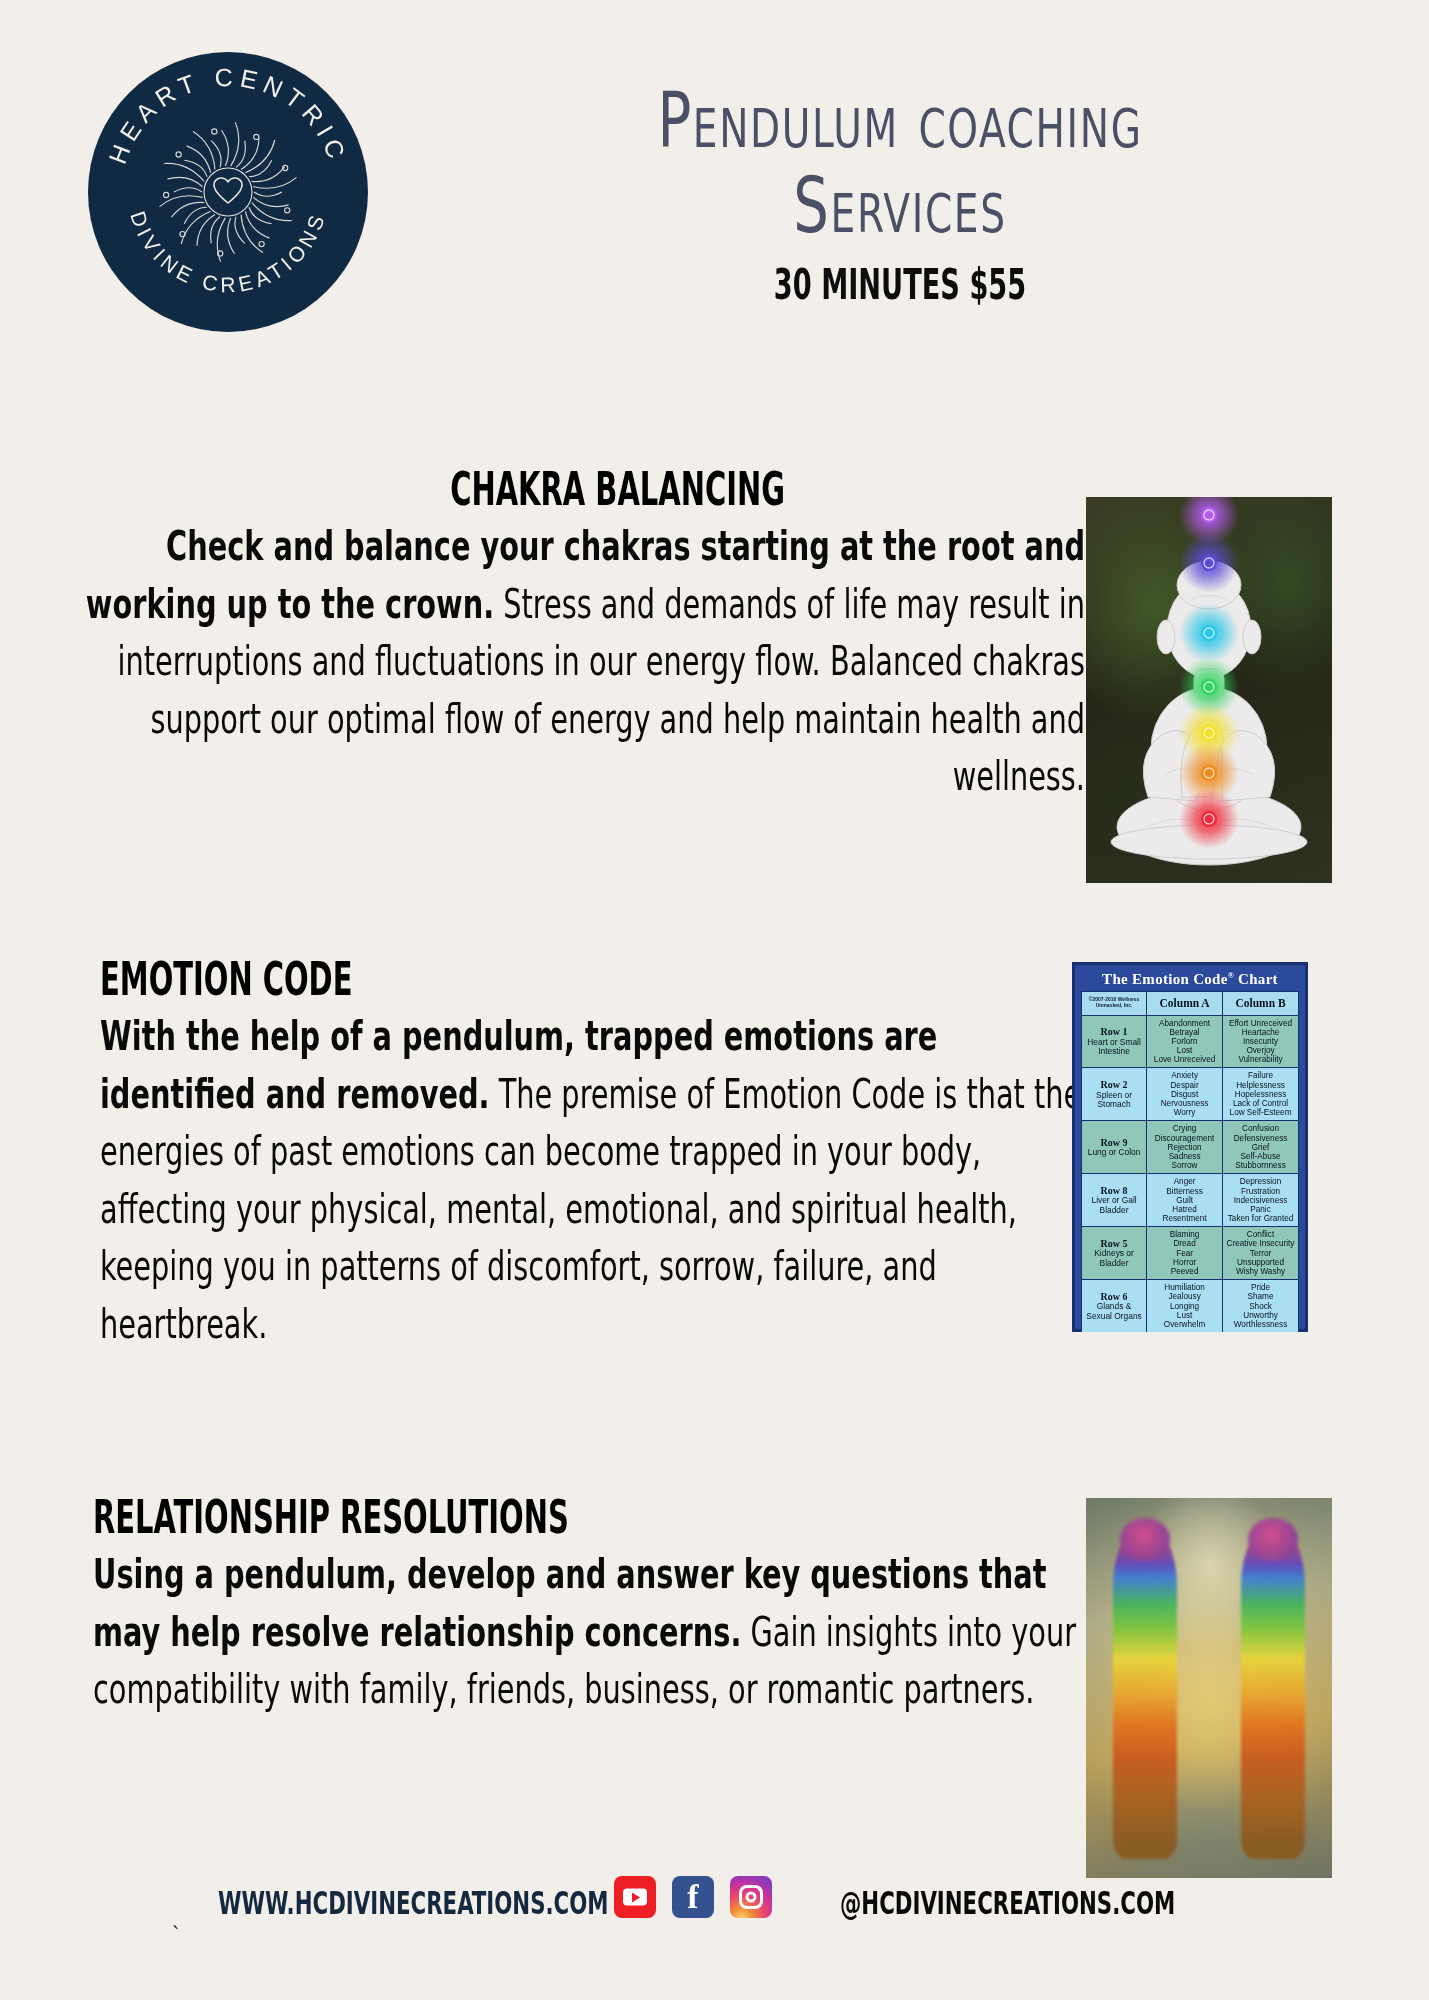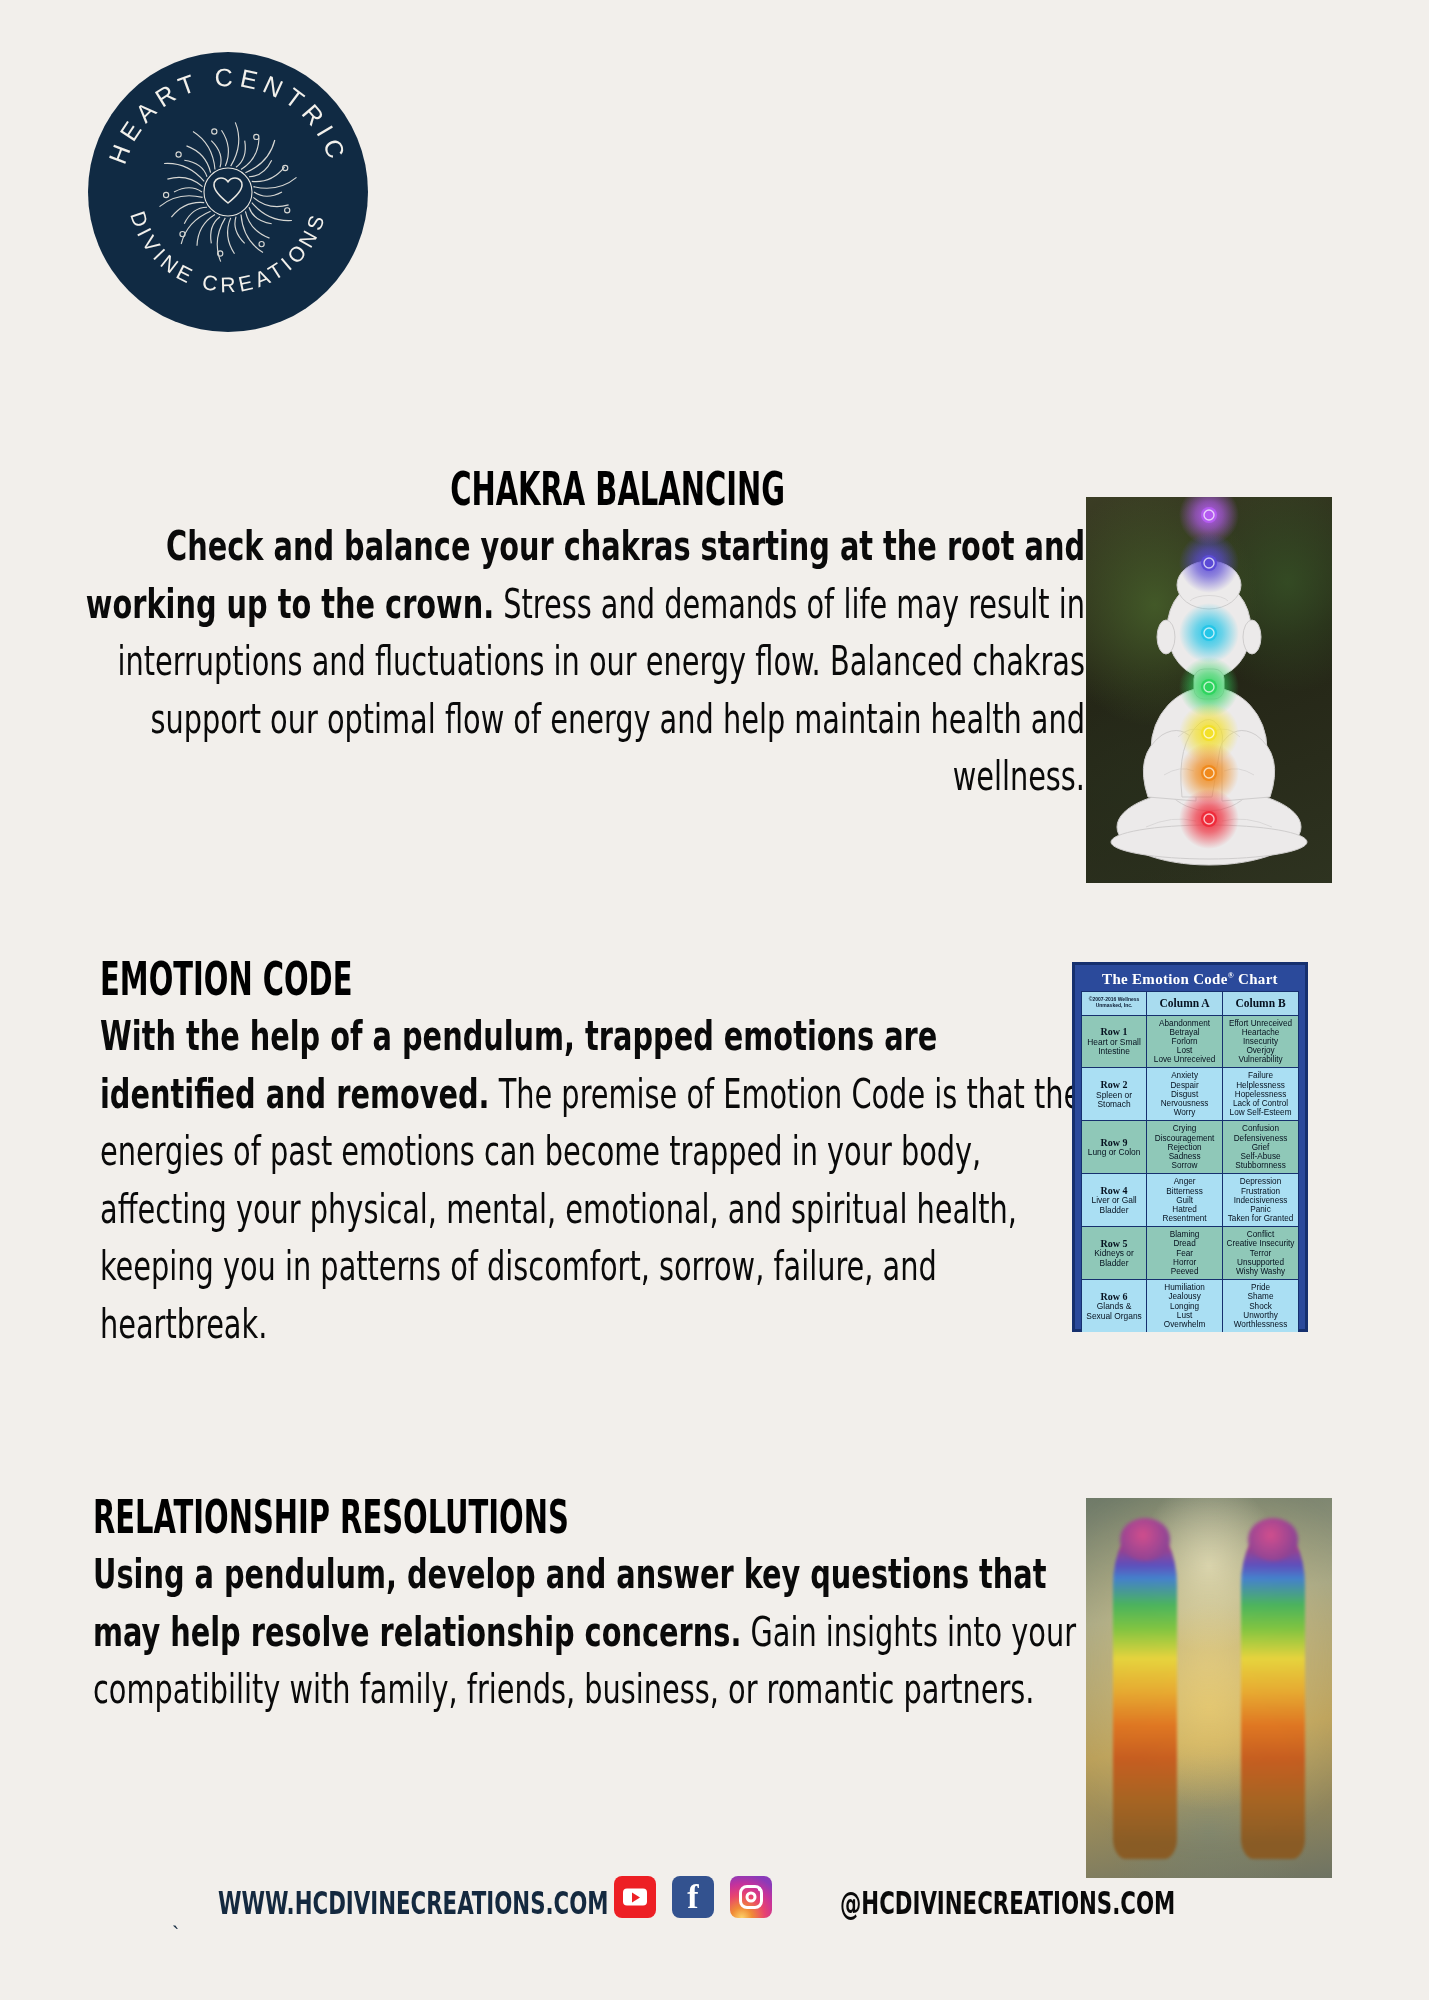--- a/index.html
+++ b/index.html
@@ -297,20 +297,27 @@
               <circle cx="28.3" cy="-55.1" r="2.6"></circle>
               <circle cx="57.2" cy="-24.0" r="2.6"></circle>
             </g>
         </g>
         <circle cx="140" cy="140" r="24" fill="none" stroke="#e8e6e0" stroke-width="1.1"></circle>
         <path d="M140 151 C 130 143 126 138 126 133 C 126 128.8 129.2 126 133 126 C 135.6 126 138.3 127.4 140 129.8 C 141.7 127.4 144.4 126 147 126 C 150.8 126 154 128.8 154 133 C 154 138 150 143 140 151 Z" fill="none" stroke="#e8e6e0" stroke-width="1.6"></path>
       </svg>
     </div>
   </div>
 
+  <div class="title-block">
+    <div class="main-title">
+      <span>Pendulum coaching</span>
+      <span class="l2">Services</span>
+    </div>
+    <div class="price-line">30 MINUTES $55</div>
+  </div>
 </div>
 
 <div class="section sec1">
   <div class="sec-head">CHAKRA BALANCING</div>
   <div class="sec-body"><b>Check and balance your chakras starting at the root and working up to the crown.</b><span> Stress and demands of life may result in interruptions and fluctuations in our energy flow. Balanced chakras support our optimal flow of energy and help maintain health and wellness.</span></div>
 </div>
 
 <div class="img-box buddha-img">
   <div class="buddha-bg"></div>
   <svg width="246" height="386" viewBox="0 0 246 386" style="position:absolute;left:0;top:0">
@@ -423,21 +430,21 @@
             <td class="rowlab"><span class="rname">Row 2</span>Spleen or Stomach</td>
             <td>Anxiety<br>Despair<br>Disgust<br>Nervousness<br>Worry</td>
             <td>Failure<br>Helplessness<br>Hopelessness<br>Lack of Control<br>Low Self-Esteem</td>
           </tr>
           <tr class="band-a">
             <td class="rowlab"><span class="rname">Row 9</span>Lung or Colon</td>
             <td>Crying<br>Discouragement<br>Rejection<br>Sadness<br>Sorrow</td>
             <td>Confusion<br>Defensiveness<br>Grief<br>Self-Abuse<br>Stubbornness</td>
           </tr>
           <tr class="band-b">
-            <td class="rowlab"><span class="rname">Row 4</span>Liver or Gall Bladder</td>
+            <td class="rowlab"><span class="rname">Row 8</span>Liver or Gall Bladder</td>
             <td>Anger<br>Bitterness<br>Guilt<br>Hatred<br>Resentment</td>
             <td>Depression<br>Frustration<br>Indecisiveness<br>Panic<br>Taken for Granted</td>
           </tr>
           <tr class="band-a">
             <td class="rowlab"><span class="rname">Row 5</span>Kidneys or Bladder</td>
             <td>Blaming<br>Dread<br>Fear<br>Horror<br>Peeved</td>
             <td>Conflict<br>Creative Insecurity<br>Terror<br>Unsupported<br>Wishy Washy</td>
           </tr>
           <tr class="band-b">
             <td class="rowlab"><span class="rname">Row 6</span>Glands &amp; Sexual Organs</td>

